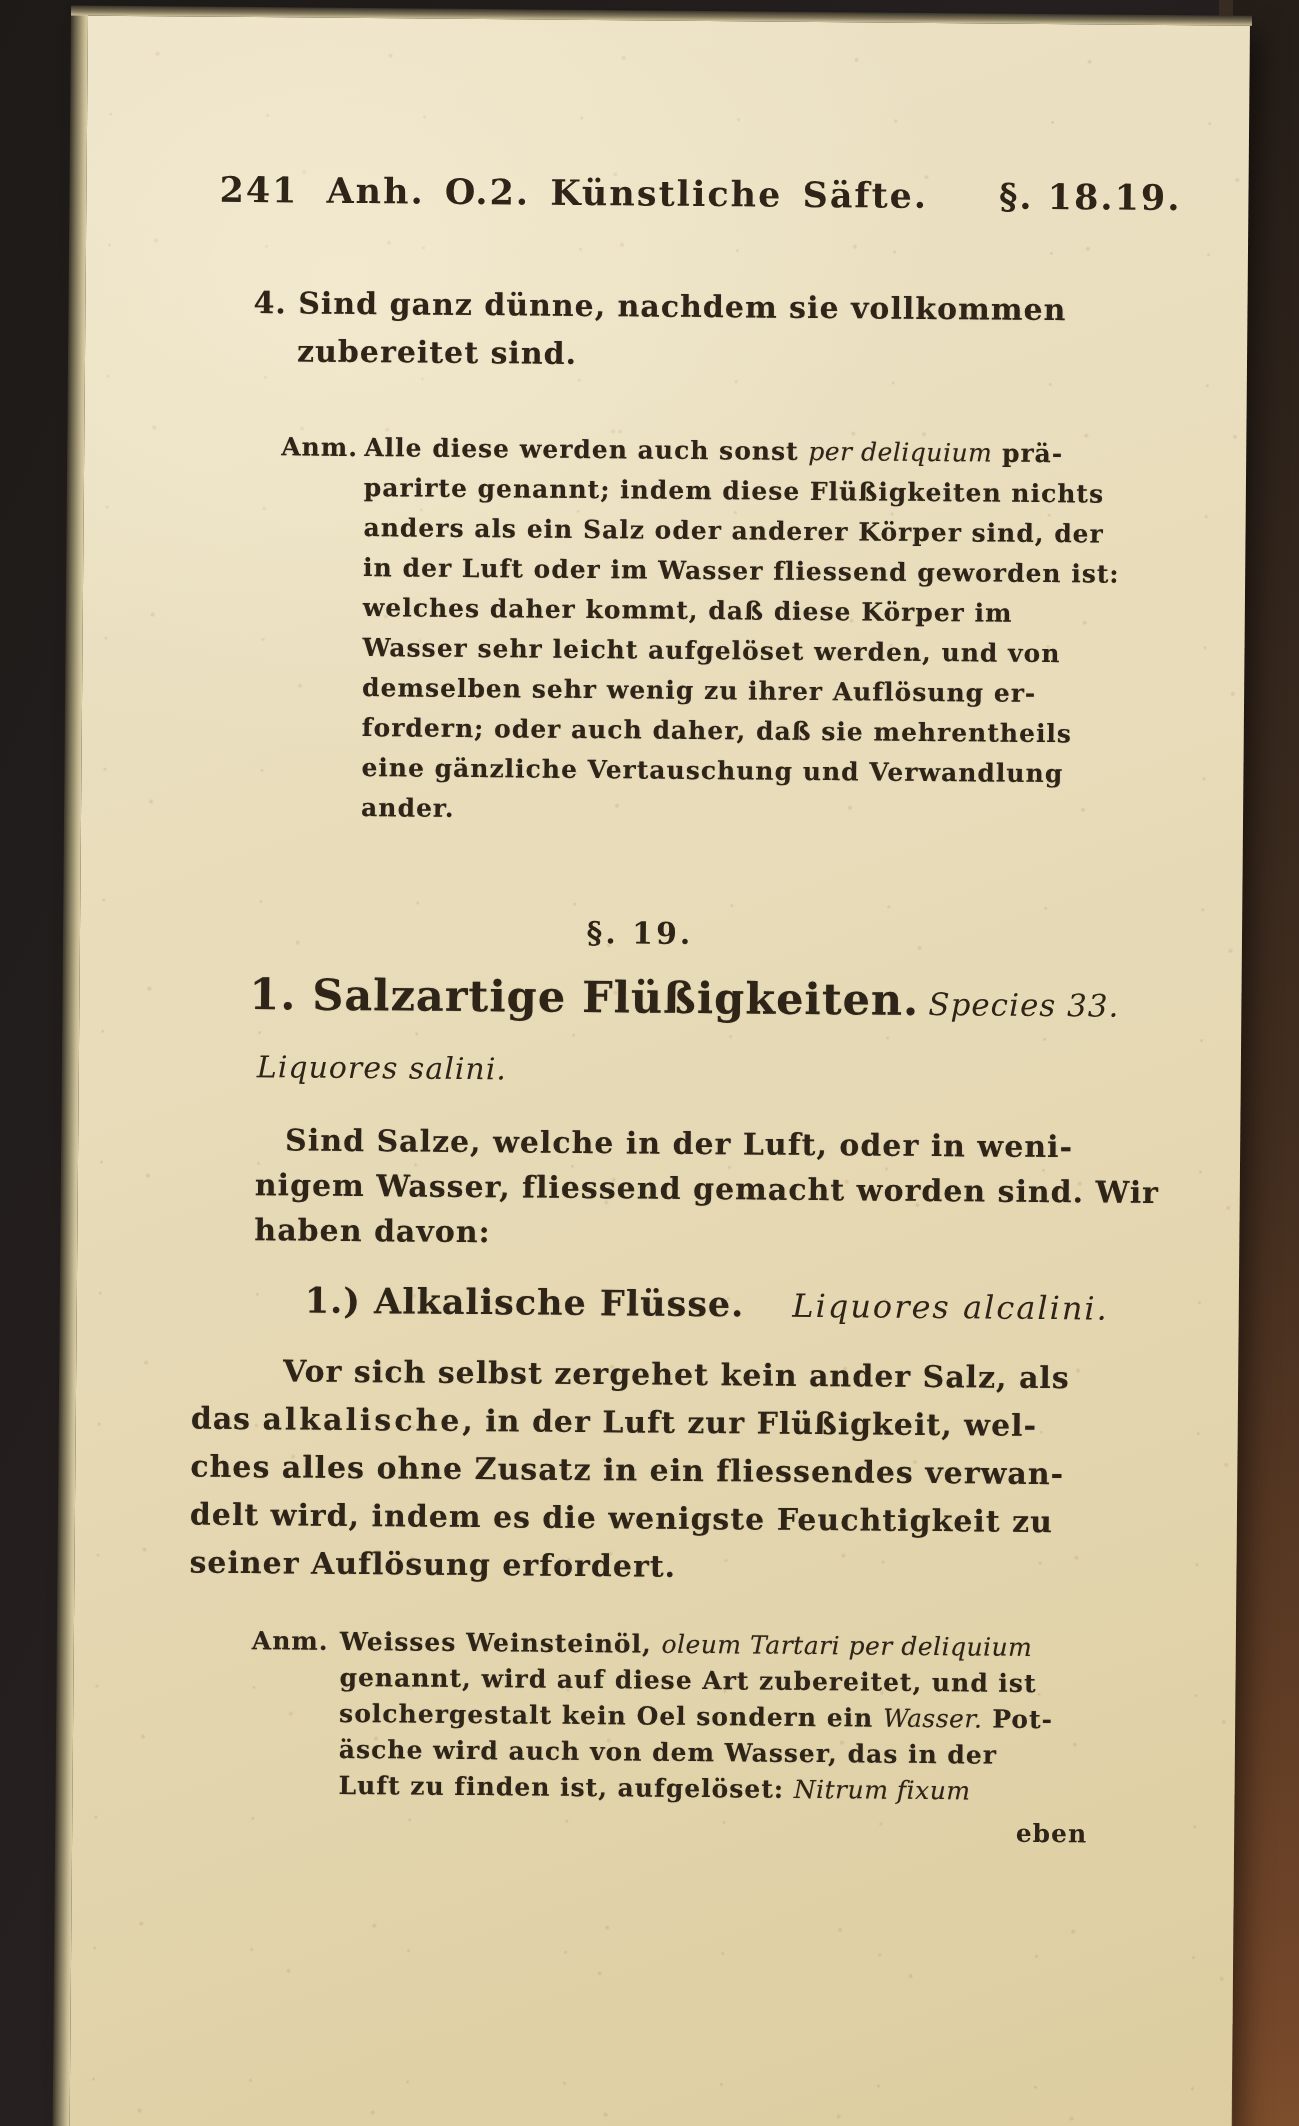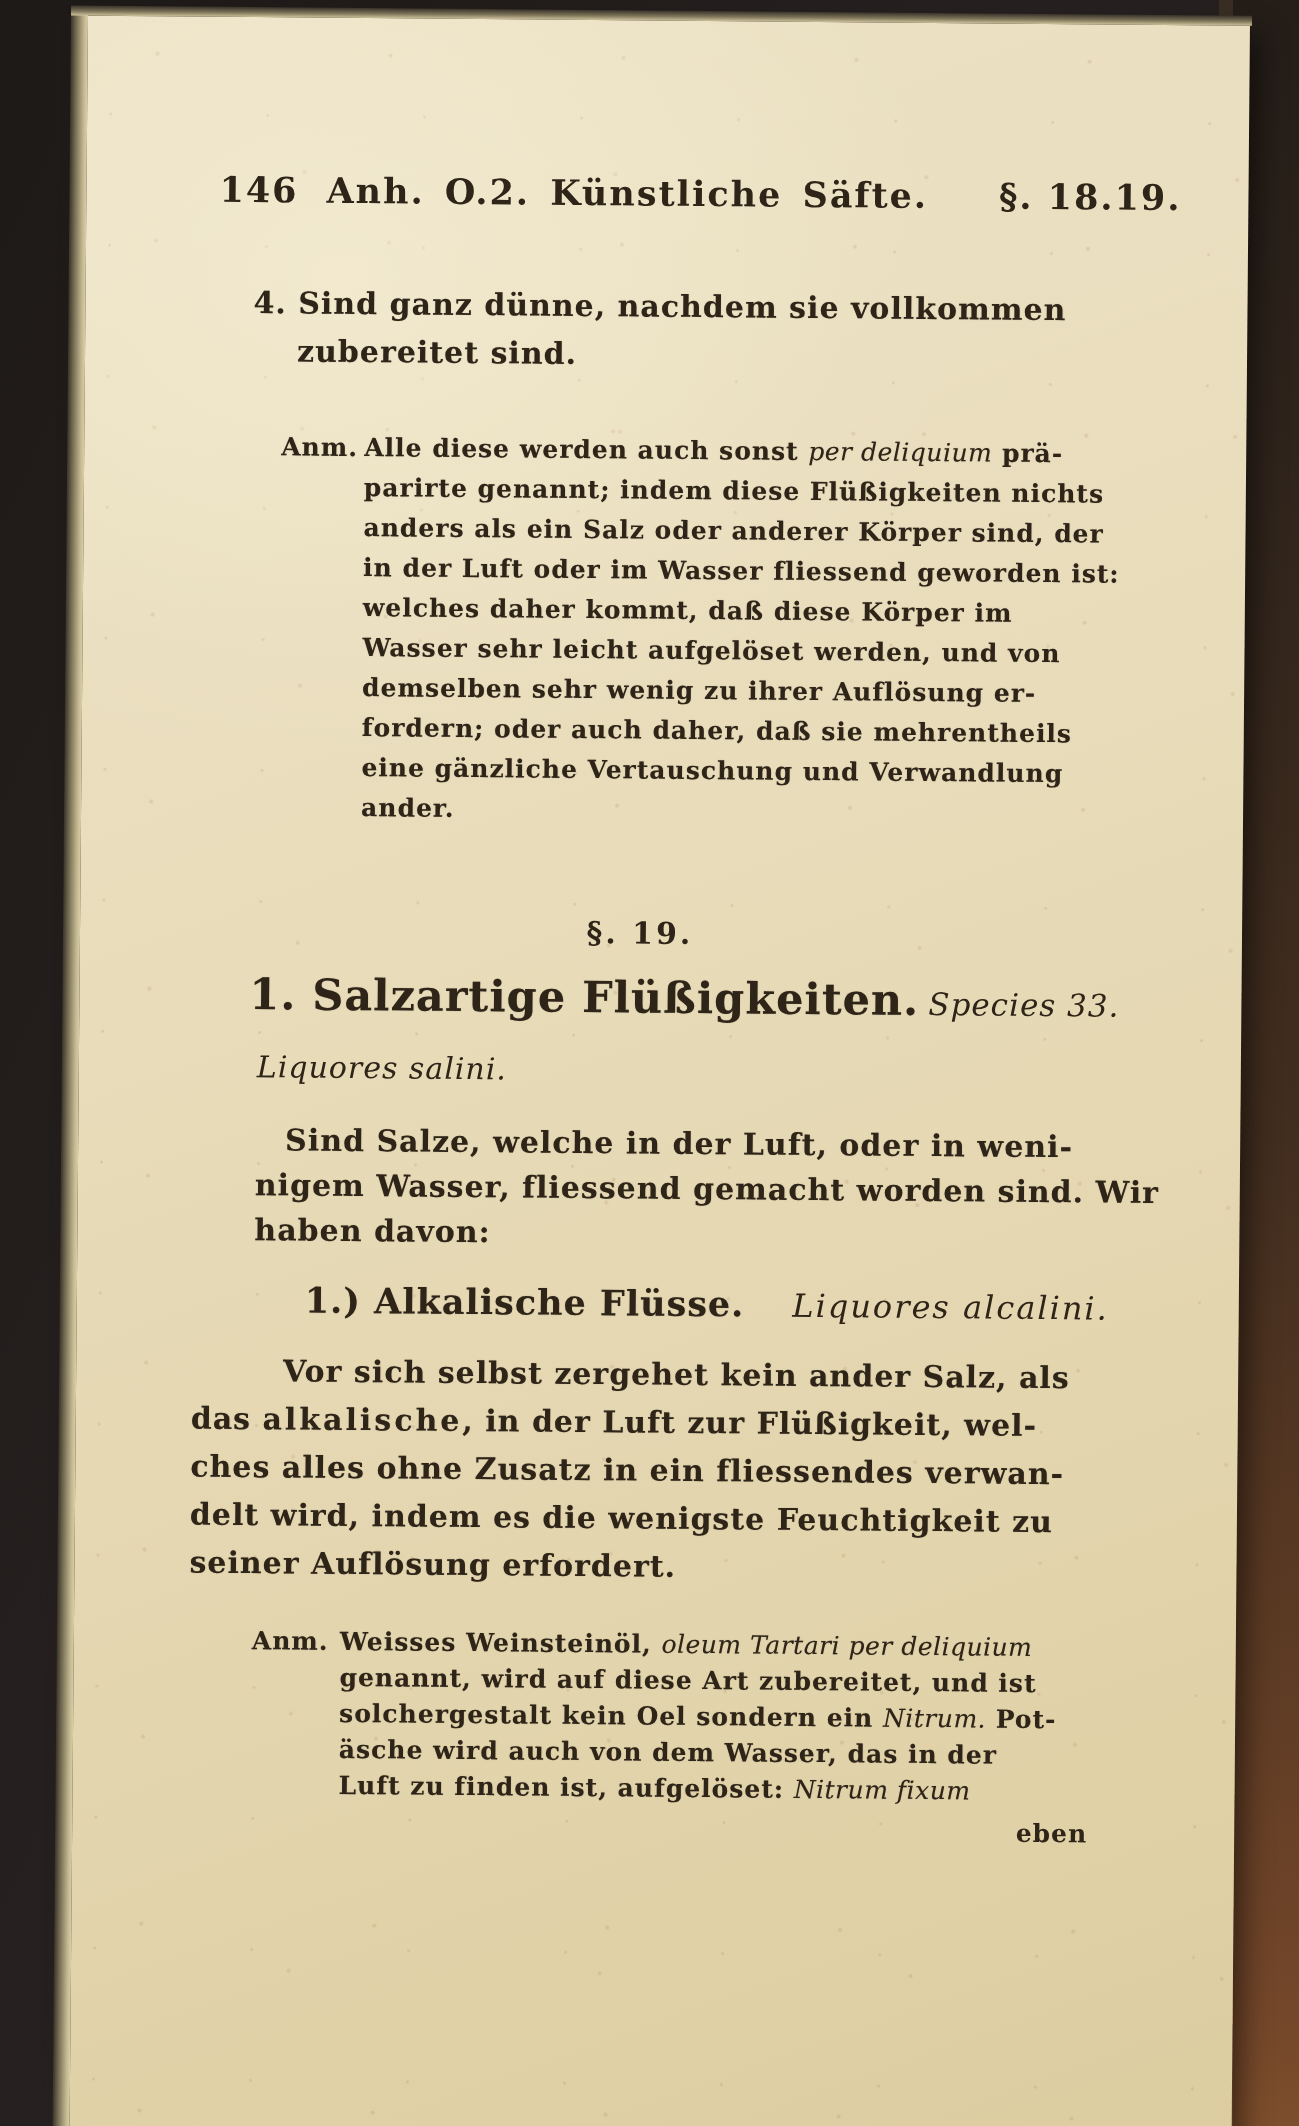--- a/index.html
+++ b/index.html
@@ -86,21 +86,21 @@
 <body>
 
 <div class="book-edge-right">
   <div class="edge-highlight"></div>
 </div>
 
 <div class="page">
   <div class="page-inner">
 
     <header class="running-header">
-      <span class="pagenum">146</span>
+      <span class="pagenum">241</span>
       <span class="rh-title">Anh. O.2. Künstliche Säfte.</span>
       <span class="rh-section">§. 18.19.</span>
     </header>
 
     <section class="item4">
       <div class="line"><span class="seg-de">4. Sind ganz dünne, nachdem sie vollkommen</span></div>
       <div class="line indent"><span class="seg-de">zubereitet sind.</span></div>
     </section>
 
     <section class="anm anm1">
@@ -144,21 +144,21 @@
       <div class="line"><span class="seg-de">ches alles ohne Zusatz in ein fliessendes verwan-</span></div>
       <div class="line"><span class="seg-de">delt wird, indem es die wenigste Feuchtigkeit zu</span></div>
       <div class="line"><span class="seg-de">seiner Auflösung erfordert.</span></div>
     </section>
 
     <section class="anm anm2">
       <span class="anm-label">Anm.</span>
       <div class="anm-body">
         <div class="line"><span class="seg-de">Weisses Weinsteinöl, </span><span class="seg-la">oleum Tartari per deliquium</span></div>
         <div class="line"><span class="seg-de">genannt, wird auf diese Art zubereitet, und ist</span></div>
-        <div class="line"><span class="seg-de">solchergestalt kein Oel sondern ein </span><span class="seg-la">Nitrum.</span><span class="seg-de"> Pot-</span></div>
+        <div class="line"><span class="seg-de">solchergestalt kein Oel sondern ein </span><span class="seg-la">Wasser.</span><span class="seg-de"> Pot-</span></div>
         <div class="line"><span class="seg-de">äsche wird auch von dem Wasser, das in der</span></div>
         <div class="line"><span class="seg-de">Luft zu finden ist, aufgelöset: </span><span class="seg-la">Nitrum fixum</span></div>
         <div class="catchword frak">eben</div>
       </div>
     </section>
 
   </div>
 </div>
 
 </body></html>

